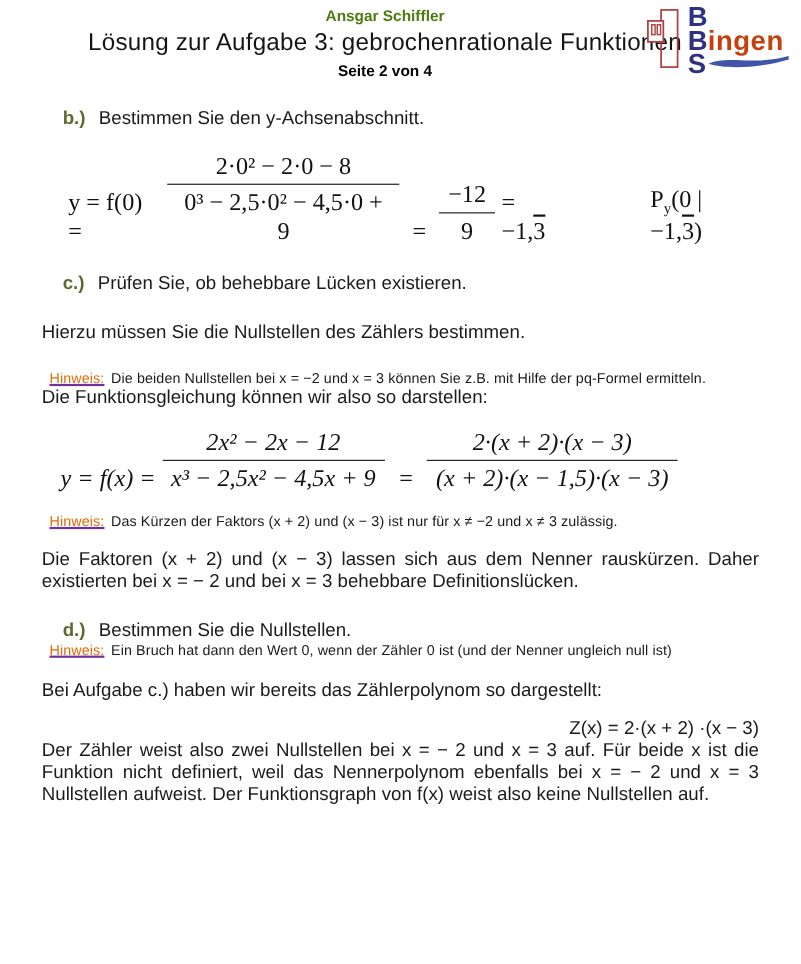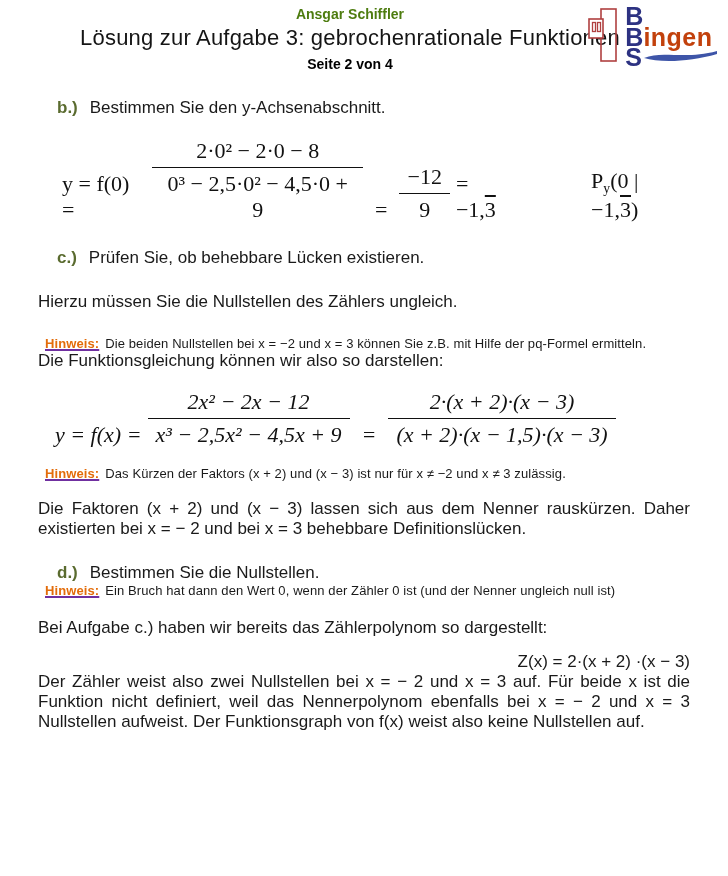--- a/index.html
+++ b/index.html
@@ -28,21 +28,21 @@
   .logo-b{ font-size:25px; font-weight:bold; color:#2d3282; font-family:"Liberation Sans",sans-serif; }
   .logo-ingen{ font-size:25px; font-weight:bold; color:#c2410c; letter-spacing:0.5px; }
   .swoosh{ margin-left:2px; margin-bottom:4px; }
   
   .section-head{ margin:0 0 0 19px; font-size:17px; }
   .sec-label{ font-weight:bold; color:#5a6b2f; margin-right:12px; }
   .para{ font-size:17px; margin:0; }
   .justify{ text-align:justify; }
   .hinweis{ font-size:13px; margin:0 0 0 7px; letter-spacing:0.1px; }
   .hinweis-label{
-    font-weight:bold; color:#e36c0a;
+    font-weight:normal; color:#e36c0a;
     text-decoration:underline; text-decoration-color:#7030a0; text-decoration-thickness:1.5px;
     margin-right:6px;
   }
   
   .eq-row{
     display:flex; align-items:flex-end;
     font-family:"Liberation Serif", serif;
     font-size:22px; color:#111;
   }
   .eq-row .gap{ margin:0 6px; }
@@ -111,21 +111,21 @@
       <span class="den">9</span>
     </span>
     <span><span>= −1,</span><span class="rep">3</span></span>
     <span class="pt" style="margin-left:78px;"><span>P</span><sub>y</sub><span>(0 | −1,</span><span class="rep">3</span><span>)</span></span>
   </div>
 
   <p class="section-head mt-25">
     <span class="sec-label">c.)</span><span>Prüfen Sie, ob behebbare Lücken existieren.</span>
   </p>
 
-  <p class="para mt-24">Hierzu müssen Sie die Nullstellen des Zählers ungleich.</p>
+  <p class="para mt-24">Hierzu müssen Sie die Nullstellen des Zählers bestimmen.</p>
 
 
   <p class="hinweis mt-24">
     <span class="hinweis-label">Hinweis:</span><span>Die beiden Nullstellen bei x = −2 und x = 3 können Sie z.B. mit Hilfe der pq-Formel ermitteln.</span>
   </p>
 
   <p class="para mt-22">Die Funktionsgleichung können wir also so darstellen:</p>
 
   <div class="eq-row mt-18" style="margin-left:17px;font-style:italic;">
     <span>y = f(x) =</span>

